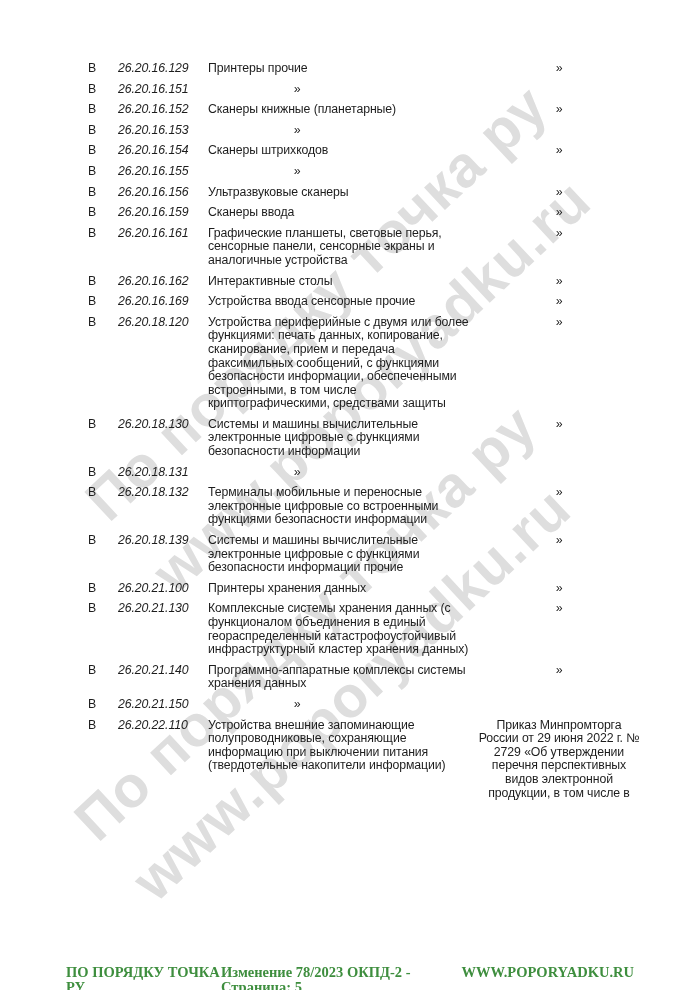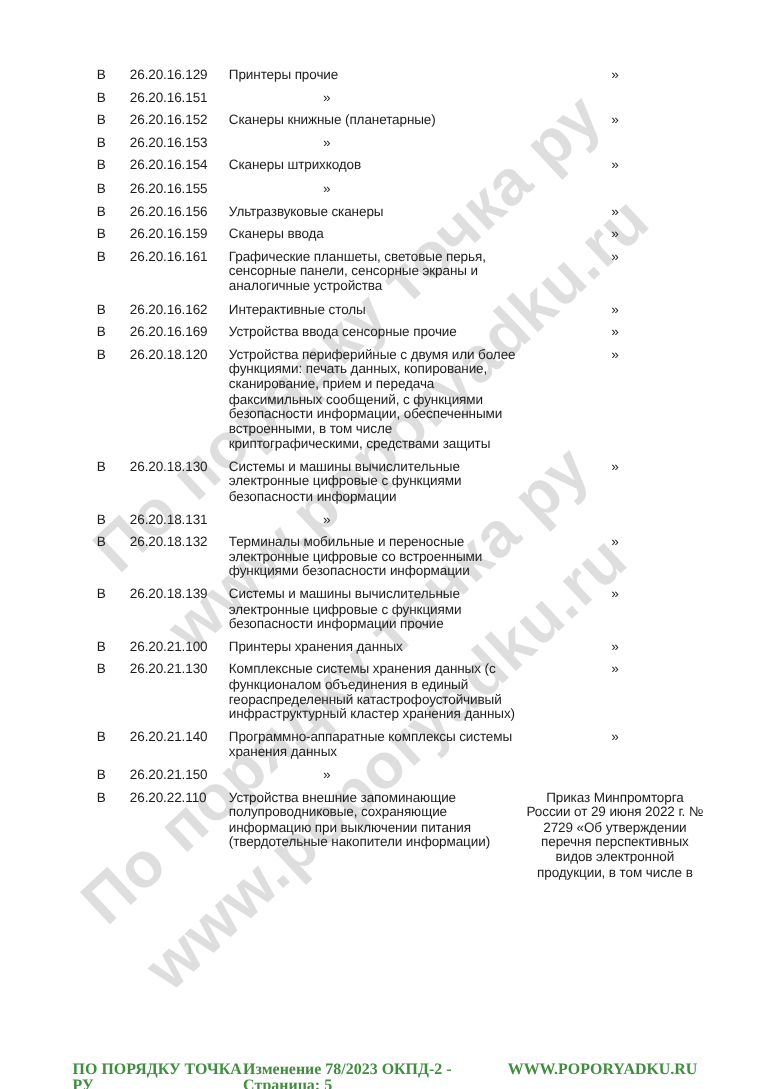--- a/index.html
+++ b/index.html
@@ -38,21 +38,21 @@
   }
   .row{
     display:flex;
     align-items:flex-start;
     margin-bottom:7px;
     font-size:12.3px;
     line-height:13.6px;
     letter-spacing:-0.1px;
   }
   .c-mark{width:30px;flex:0 0 30px;}
-  .c-code{width:90px;flex:0 0 90px;}
+  .c-code{width:90px;flex:0 0 90px;font-style:italic;}
   .c-desc{width:262px;flex:0 0 262px;}
   .c-note{width:162px;flex:0 0 162px;margin-left:8px;}
   .c-note.ditto{text-align:center;}
   .c-note.text{text-align:center;}
   
   .footer{
     position:absolute;
     left:66px;right:66px;top:965px;
     display:flex;
     justify-content:space-between;

